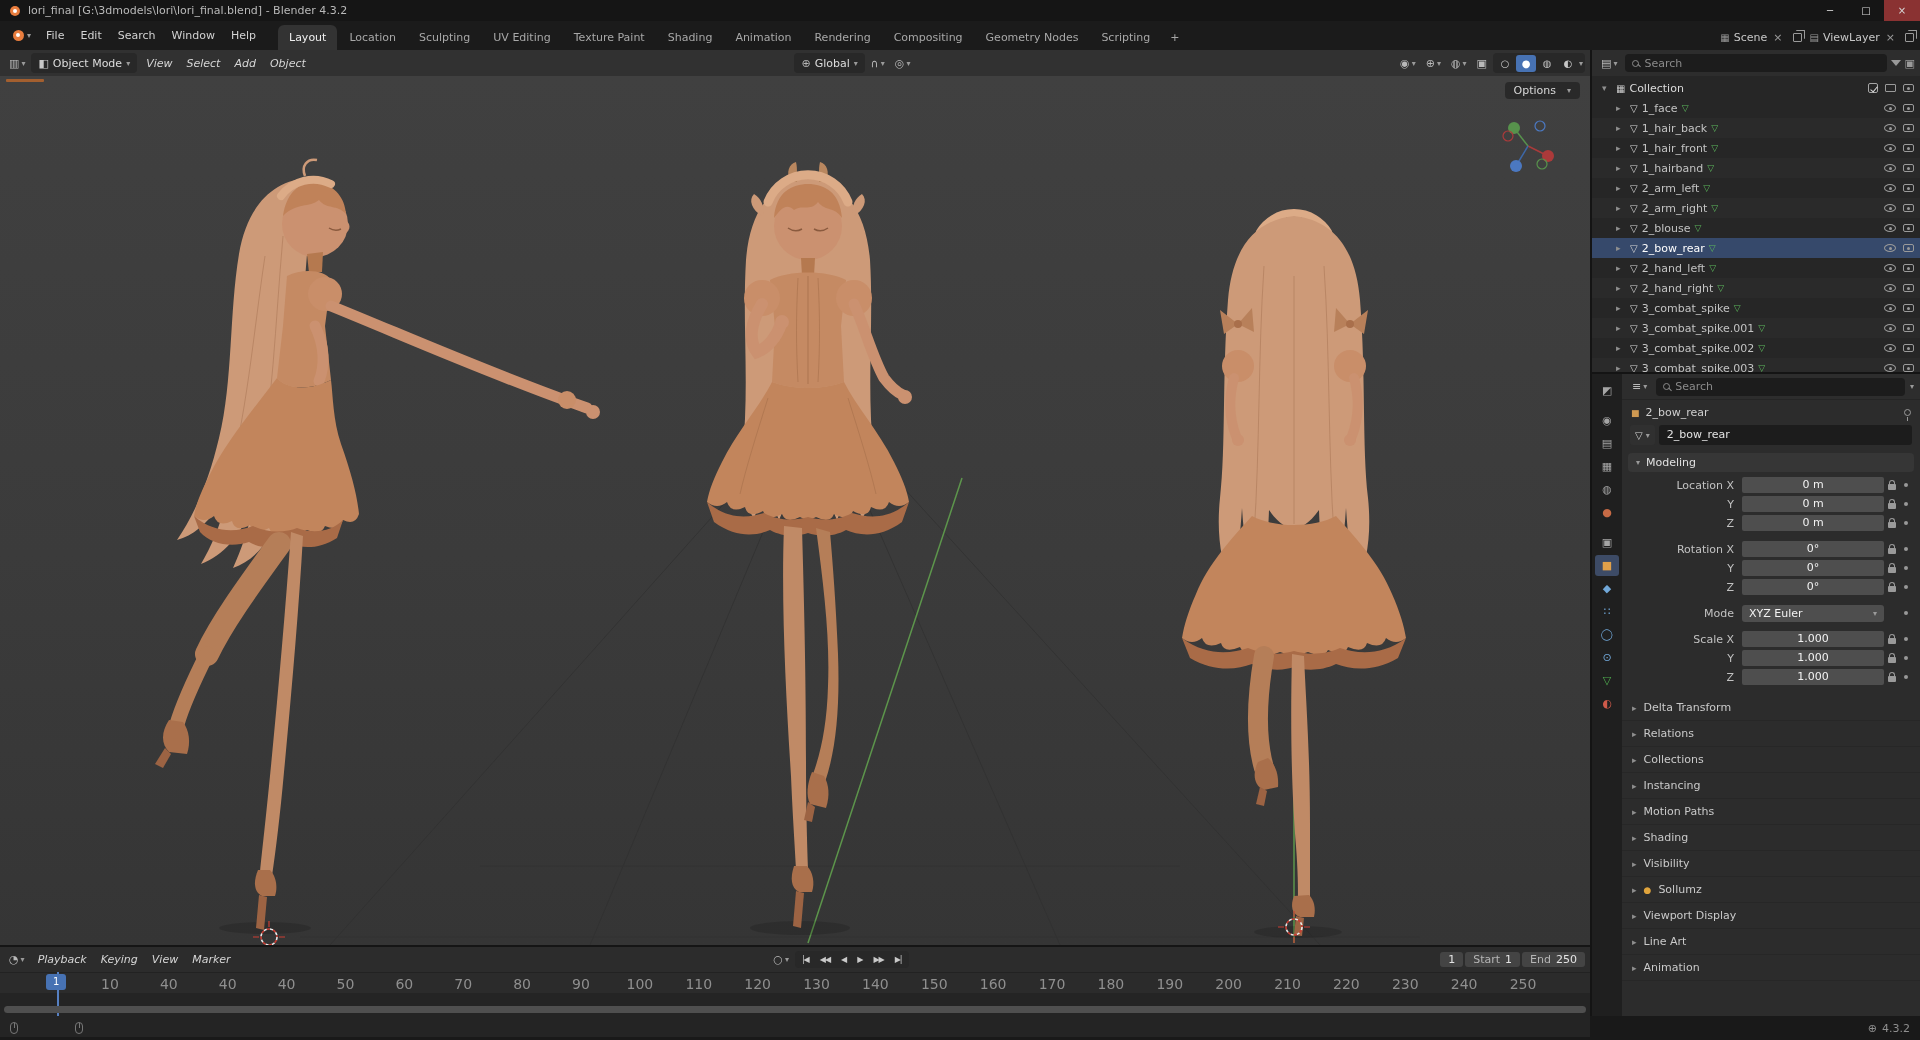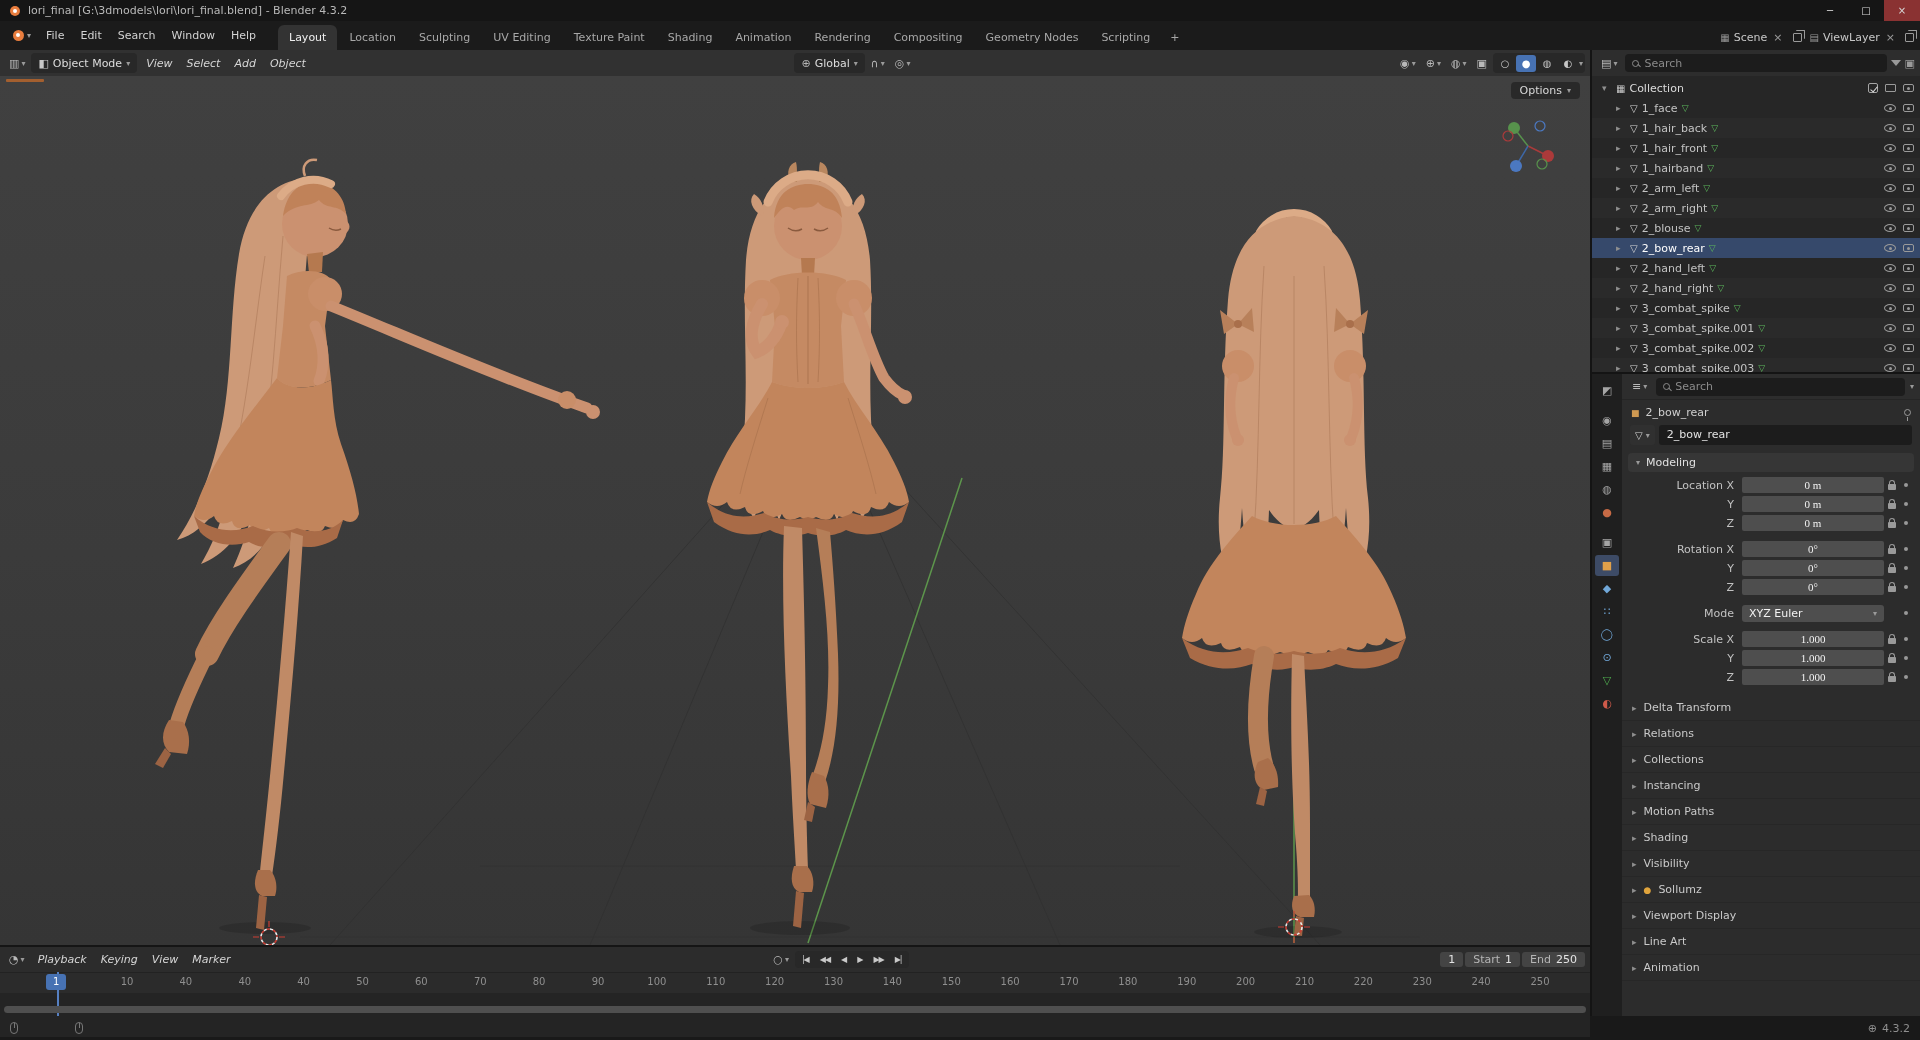--- a/index.html
+++ b/index.html
@@ -41,34 +41,34 @@
   .hdr-icon { display:flex; align-items:center; gap:2px; padding:0 4px; color:#b9b9b9; height:20px; border-radius:3px; }
   .hdr-menu { padding:3px 7px; color:#d6d6d6; border-radius:3px;font-style:italic; }
   .caret { font-size:8px; color:#9a9a9a; }
   .sp { flex:1; }
   .shading-group { display:flex; background:#282828; border-radius:4px; height:20px; align-items:center; padding:0 2px; gap:1px; }
   .shade-btn { width:20px; height:17px; display:flex; align-items:center; justify-content:center; color:#c6c6c6; border-radius:3px; font-size:10px; }
   .shade-btn.active { background:#4772b3; color:#fff; }
   
   .viewport { flex:1; position:relative; background:linear-gradient(#404040, #3b3b3b 55%, #353535); overflow:hidden; }
   .viewport svg { position:absolute; inset:0; }
-  .options-btn { position:absolute; top:6px; right:10px; background:rgba(38,38,38,.85); border-radius:4px; padding:2px 9px; color:#d8d8d8; display:flex; gap:5px; align-items:center; }
+  .options-btn { position:absolute; top:6px; right:10px; background:rgba(38,38,38,.85); border-radius:4px; padding:2px 9px; color:#d8d8d8; display:flex; gap:11px; align-items:center; }
   .tool-strip { position:absolute; top:3px; left:6px; width:38px; height:3px; background:#a35f2f; border-radius:1px; }
   
   .timeline { height:71px; border-top:2px solid #151515; background:#262626; display:flex; flex-direction:column; }
   .tl-header { height:25px; display:flex; align-items:center; background:#2c2c2c; padding:0 5px; gap:2px; }
   .pb-group { display:flex; gap:1px; background:#282828; border-radius:4px; padding:1px 2px; }
   .pb-btn { border:0; background:transparent; color:#c9c9c9; font-family:inherit; font-size:8px; padding:3px 5px; border-radius:3px; letter-spacing:-1px; }
   .tl-field { background:#444; border-radius:3px; padding:1px 8px; color:#e4e4e4; display:flex; gap:5px; }
   .tl-field .fl { color:#b5b5b5; }
   .tl-body { flex:1; position:relative; }
   .tl-ruler { height:21px; background:#2b2b2b; border-top:1px solid #222; position:relative; }
   .ticks { position:absolute; left:110px; right:67px; top:3px; display:flex; justify-content:space-between; }
   .tick { width:0; position:relative; }
-  .tick-label { position:absolute; transform:translateX(-50%); font-size:10px; color:#8f8f8f; white-space:nowrap;margin-left:17px; }
+  .tick-label { position:absolute; transform:translateX(-50%); font-size:14px; color:#8f8f8f; white-space:nowrap; }
   .tl-track { height:100%; background:#242424; }
   .playhead { position:absolute; left:57px; top:0; bottom:0; width:2px; background:#5680c2; }
   .frame-badge { position:absolute; left:46px; top:2px; background:#4772b3; color:#fff; border-radius:3px; padding:0 7px; height:16px; line-height:16px; font-size:10px; z-index:2; }
   .hscroll { position:absolute; bottom:3px; left:4px; right:4px; height:7px; background:#4f4f4f; border-radius:4px; }
   
   .sidebar { width:330px; border-left:2px solid #141414; display:flex; flex-direction:column; background:#262626; }
   .outliner { height:322px; display:flex; flex-direction:column; overflow:hidden; }
   .ol-header { height:26px; background:#2d2d2d; display:flex; align-items:center; gap:4px; padding:0 5px; }
   .search-box { flex:1; display:flex; align-items:center; gap:5px; background:#1c1c1c; border-radius:4px; height:18px; padding:0 7px; color:#8a8a8a; }
   .ol-body { flex:1; background:#262626; overflow:hidden; padding-top:2px; }
@@ -114,21 +114,21 @@
   .pr-header { height:26px; background:#2d2d2d; display:flex; align-items:center; gap:5px; padding:0 6px; border-bottom:1px solid #252525; }
   .breadcrumb { display:flex; align-items:center; gap:6px; padding:6px 9px 2px; color:#cfcfcf; }
   .bc-icon { color:#cf9952; font-size:9px; }
   .name-row { display:flex; align-items:center; gap:4px; padding:4px 8px 6px; }
   .name-chip { background:#303030; border-radius:3px; height:20px; display:flex; align-items:center; gap:3px; padding:0 5px; color:#cfcfcf; }
   .name-field { flex:1; background:#1c1c1c; border-radius:3px; height:20px; line-height:20px; padding:0 8px; color:#e2e2e2; }
   .panel-header { margin:2px 6px 4px; background:#363636; border-radius:4px; padding:3px 8px; display:flex; align-items:center; gap:6px; color:#e0e0e0; }
   .panel-body { padding:0 8px 0 10px; }
   .field-row { display:flex; align-items:center; height:18px; margin-bottom:1px; }
   .f-label { width:102px; text-align:right; margin-right:8px; color:#c2c2c2; white-space:nowrap; }
-  .f-input { flex:1; background:#4e4e4e; border-radius:2px; height:16px; line-height:16px; text-align:center; color:#f2f2f2;font-family:Liberation Serif, serif; }
+  .f-input { flex:1; background:#4e4e4e; border-radius:2px; height:16px; line-height:16px; text-align:center; color:#f2f2f2; }
   .f-select { flex:1; background:#4e4e4e; border-radius:3px; height:17px; line-height:17px; padding:0 7px; color:#f2f2f2; display:flex; align-items:center; }
   .f-select .caret { margin-left:auto; }
   .f-side { width:16px; display:flex; justify-content:center; }
   .f-side2 { width:12px; display:flex; justify-content:center; }
   .grp-gap { height:7px; }
   .sections { margin-top:8px; }
   .section-row { height:26px; display:flex; align-items:center; gap:7px; padding:0 10px; color:#cacaca; border-bottom:1px solid #272727; }
   .section-row .arrow { color:#8f8f8f; font-size:9px; }
   .badge { color:#e0a43c; font-size:9px; }
   .badge:empty { display:none; }

